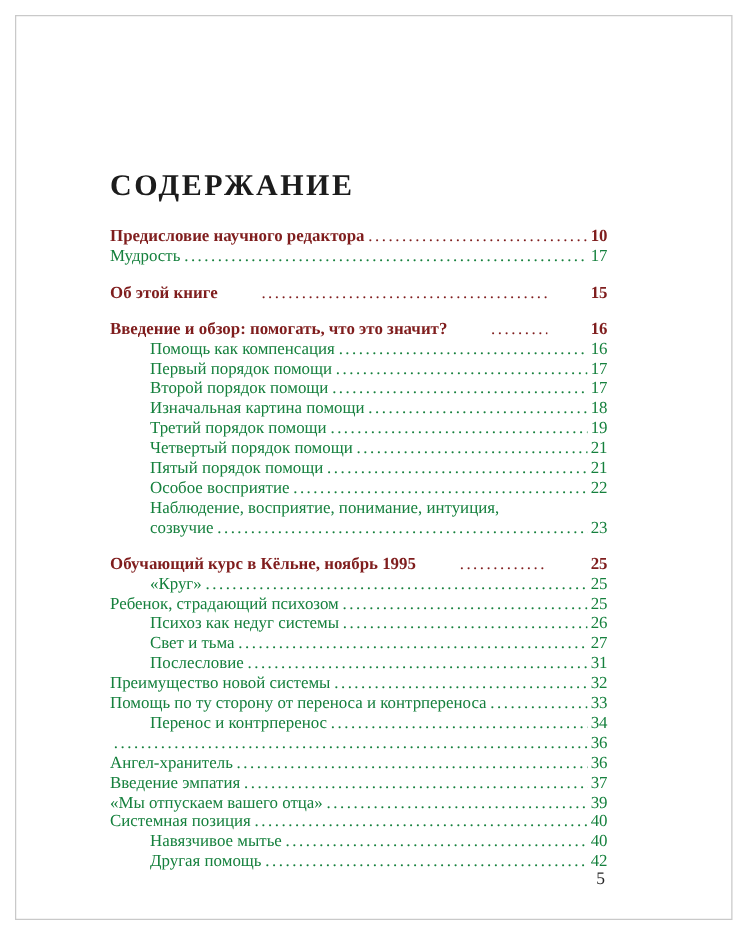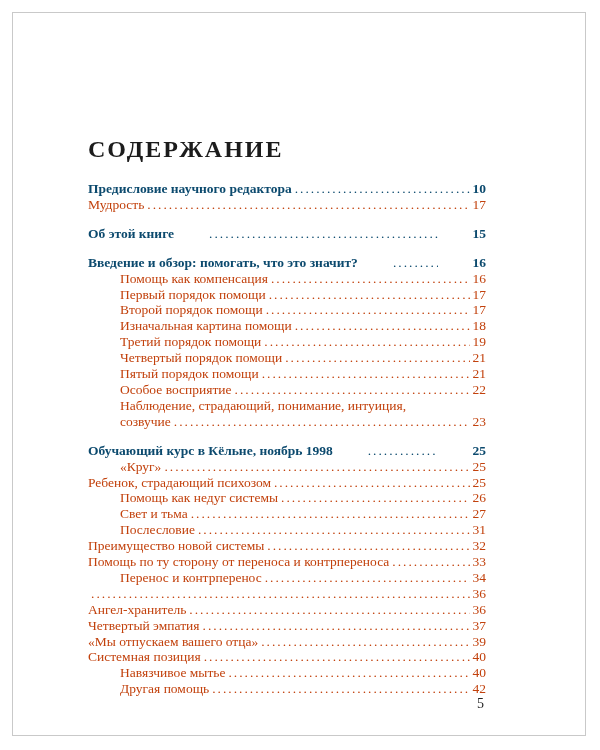--- a/index.html
+++ b/index.html
@@ -40,25 +40,25 @@
     position: absolute;
     left: 88px;
     top: 181px;
     width: 398px;
   }
   .row {
     display: flex;
     align-items: baseline;
     font-size: 13.5px;
     line-height: 15.9px;
-    color: #c2410c;
+    color: #15803d;
   }
   .row.bold {
     font-weight: bold;
-    color: #0c4a6e;
+    color: #7f1d1d;
   }
   .row.gap {
     margin-top: 13px;
     gap: 32px;
   }
   .row.l1 {
     padding-left: 32px;
   }
   .label {
     white-space: nowrap;
@@ -152,45 +152,45 @@
     <span class="label">Пятый порядок помощи</span>
     <span class="dots"></span>
     <span class="pagenum">21</span>
   </div>
     <div class="row l1">
     <span class="label">Особое восприятие</span>
     <span class="dots"></span>
     <span class="pagenum">22</span>
   </div>
     <div class="row l1">
-    <span class="label">Наблюдение, страдающий, понимание, интуиция,</span>
+    <span class="label">Наблюдение, восприятие, понимание, интуиция,</span>
 
   </div>
     <div class="row l1">
     <span class="label">созвучие</span>
     <span class="dots"></span>
     <span class="pagenum">23</span>
   </div>
     <div class="row bold gap">
-    <span class="label">Обучающий курс в Кёльне, ноябрь 1998</span>
+    <span class="label">Обучающий курс в Кёльне, ноябрь 1995</span>
     <span class="dots"></span>
     <span class="pagenum">25</span>
   </div>
     <div class="row l1">
     <span class="label">«Круг»</span>
     <span class="dots"></span>
     <span class="pagenum">25</span>
   </div>
     <div class="row">
     <span class="label">Ребенок, страдающий психозом</span>
     <span class="dots"></span>
     <span class="pagenum">25</span>
   </div>
     <div class="row l1">
-    <span class="label">Помощь как недуг системы</span>
+    <span class="label">Психоз как недуг системы</span>
     <span class="dots"></span>
     <span class="pagenum">26</span>
   </div>
     <div class="row l1">
     <span class="label">Свет и тьма</span>
     <span class="dots"></span>
     <span class="pagenum">27</span>
   </div>
     <div class="row l1">
     <span class="label">Послесловие</span>
@@ -215,21 +215,21 @@
     <div class="row">
     <span class="dots"></span>
     <span class="pagenum">36</span>
   </div>
     <div class="row">
     <span class="label">Ангел-хранитель</span>
     <span class="dots"></span>
     <span class="pagenum">36</span>
   </div>
     <div class="row">
-    <span class="label">Четвертый эмпатия</span>
+    <span class="label">Введение эмпатия</span>
     <span class="dots"></span>
     <span class="pagenum">37</span>
   </div>
     <div class="row">
     <span class="label">«Мы отпускаем вашего отца»</span>
     <span class="dots"></span>
     <span class="pagenum">39</span>
   </div>
     <div class="row">
     <span class="label">Системная позиция</span>

